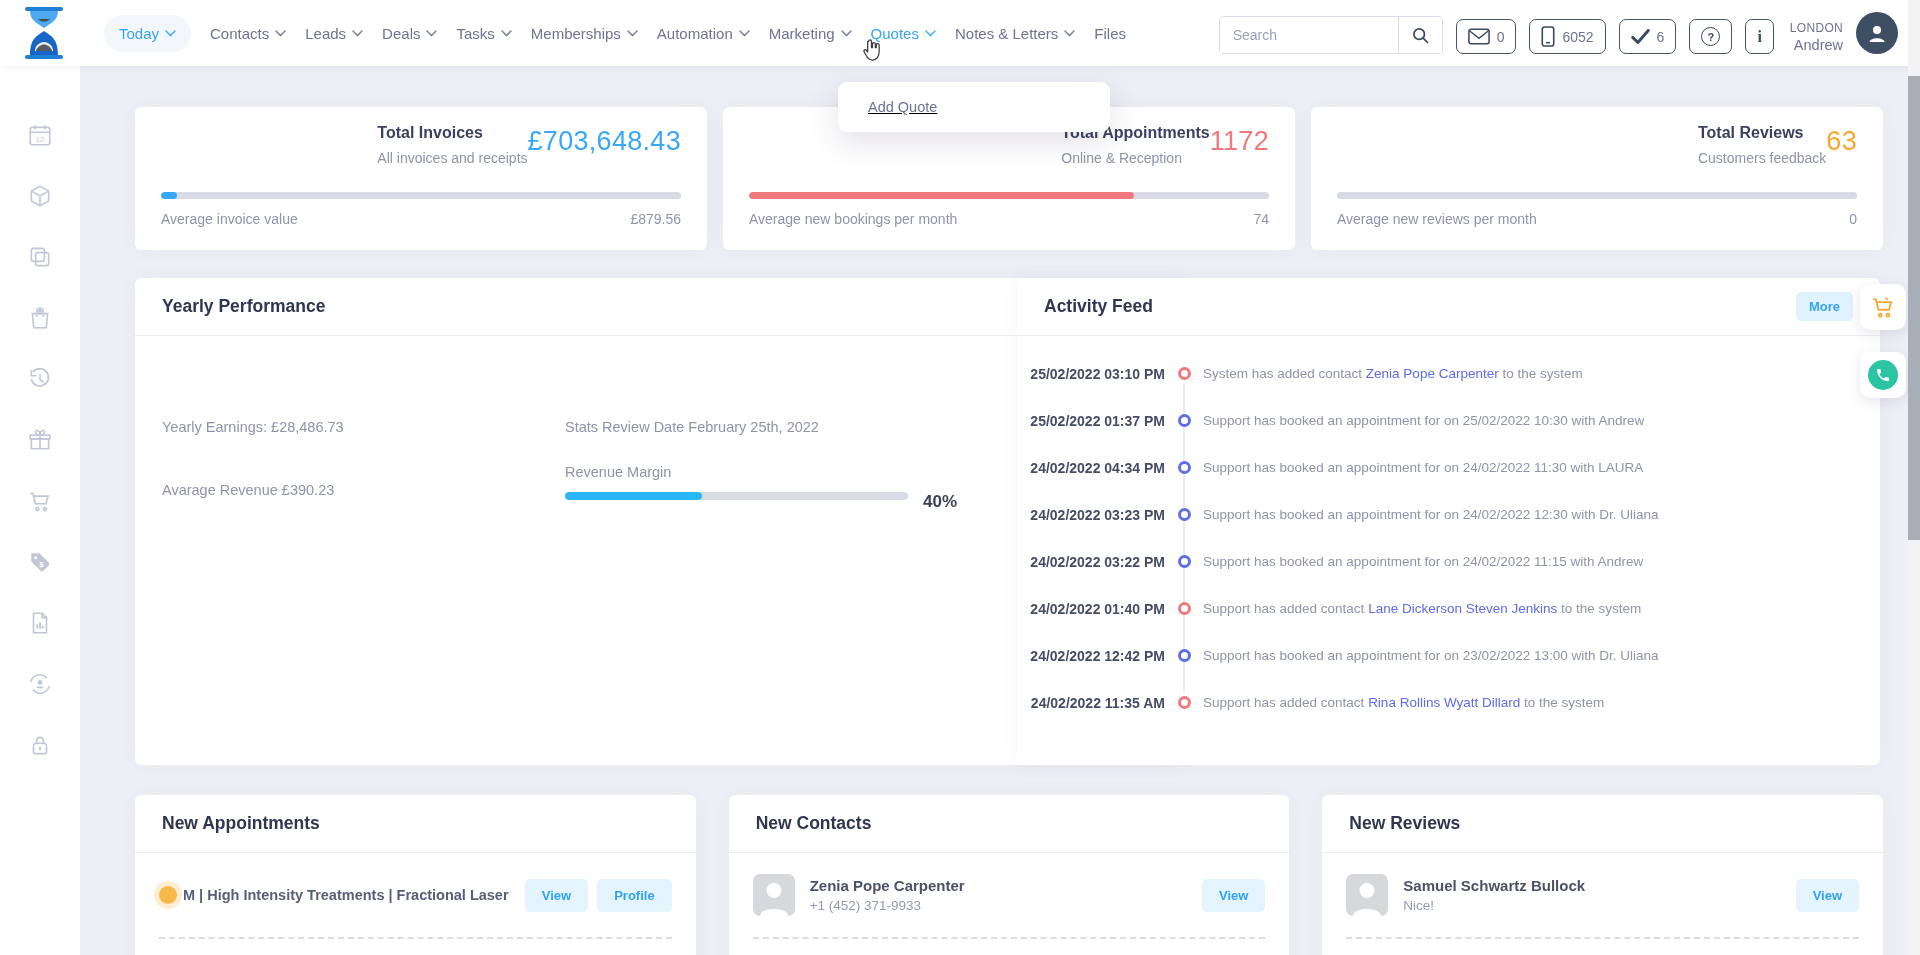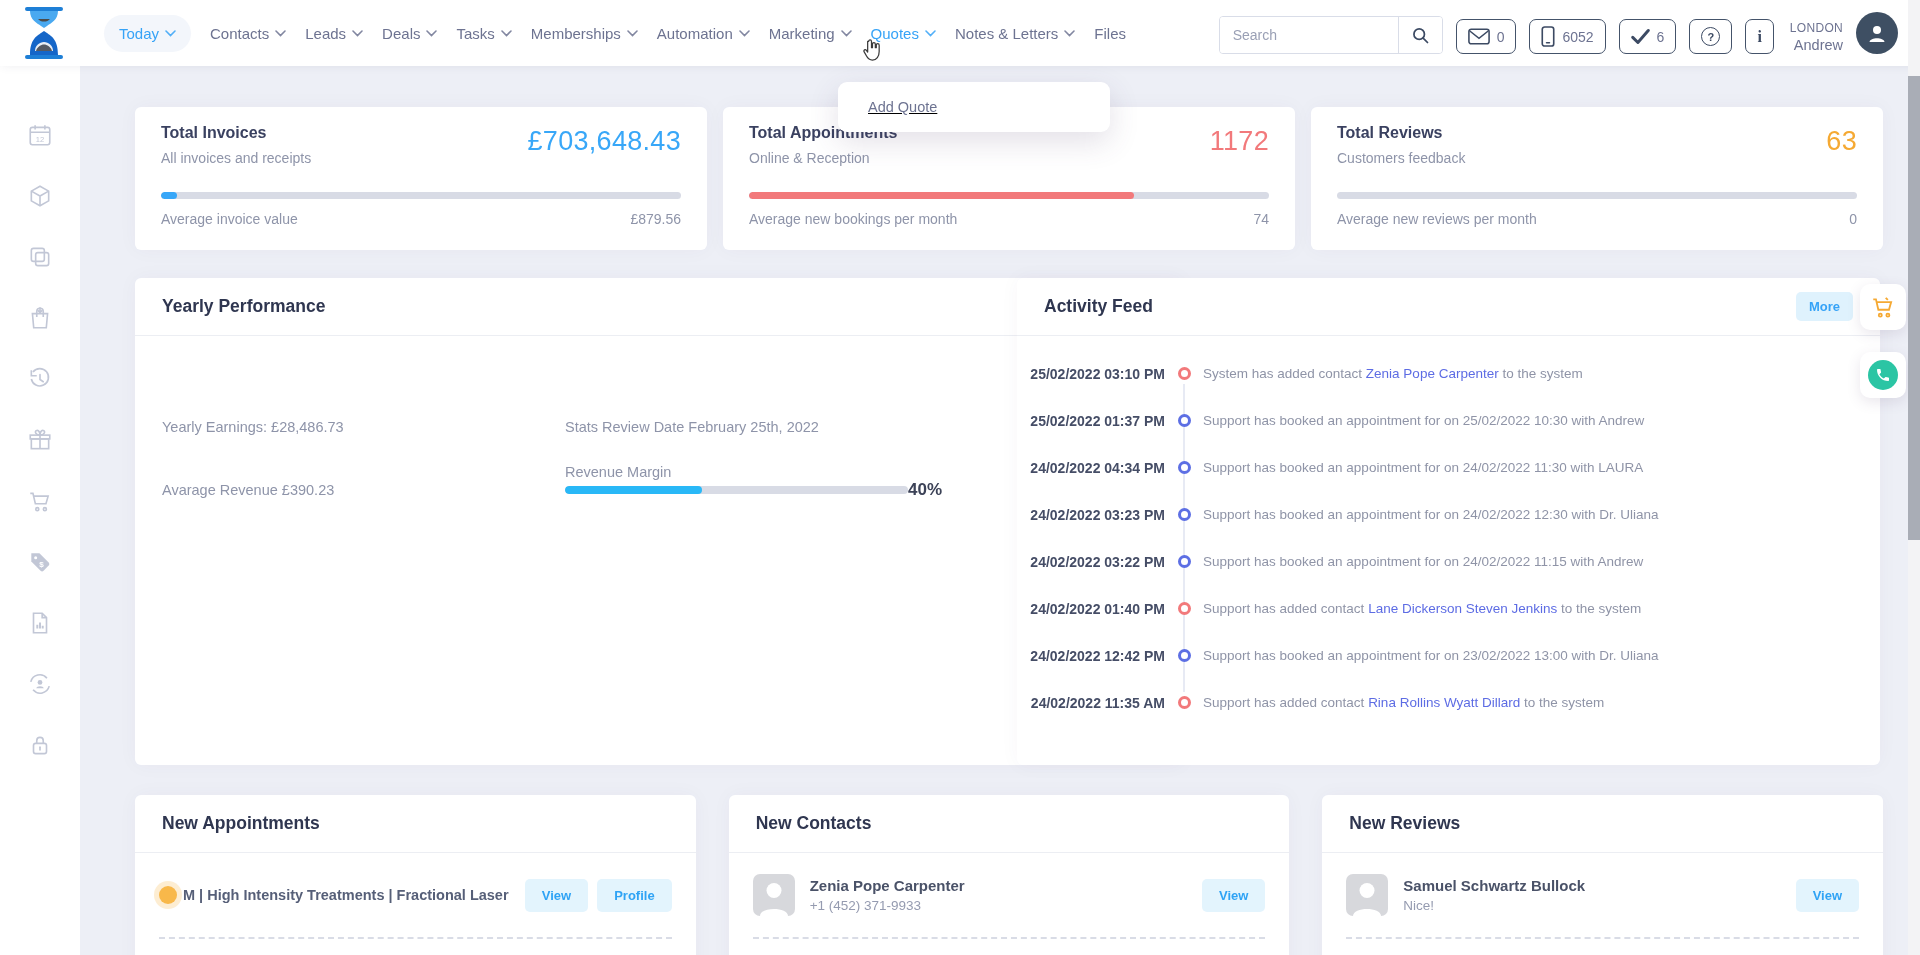--- a/index.html
+++ b/index.html
@@ -39,42 +39,42 @@
 
   
   .sidebar { position:absolute; left:0; top:66px; bottom:0; width:80px; background:#fff; z-index:20;
              display:flex; flex-direction:column; align-items:center; padding-top:56px; gap:35px; }
   .side-ic { width:26px; height:26px; cursor:pointer; color:#c2c7d6; }
 
   
   .stats-row { position:absolute; left:135px; top:107px; width:1748px; display:flex; gap:16px; }
   .stat-card { flex:1; height:143px; background:#fff; border-radius:6px; padding:17px 26px 14px 26px;
                box-shadow:0 0 20px rgba(82,63,105,.04); display:flex; flex-direction:column; }
-  .stat-top { display:flex; justify-content:space-between; }
+  .stat-top { display:flex; justify-content:flex-end; }
   .stat-title { font-size:16px; font-weight:700; color:#3a4160; margin-bottom:8px; }
   .stat-sub { font-size:14px; color:#8e94a9; }
   .stat-value { font-size:27px; font-weight:500; letter-spacing:.3px; margin-top:2px; }
   .stat-bar { height:7px; border-radius:4px; background:#d8dbe5; margin-top:26px; overflow:hidden; }
   .stat-bar-fill { height:100%; border-radius:4px; }
   .stat-foot { display:flex; justify-content:space-between; font-size:14px; color:#8e94a9; margin-top:12px; }
 
   
   .panel { position:absolute; background:#fff; border-radius:6px; box-shadow:0 0 20px rgba(82,63,105,.04); }
   .panel-head { height:58px; border-bottom:1px solid #eceef3; display:flex; align-items:center; padding:0 27px; }
   .panel-title { font-size:17.5px; font-weight:700; color:#2f3650; }
   .more-btn { margin-left:auto; background:#dff2fd; color:#36a3f7; font-size:13px; font-weight:700;
               padding:7px 13px; border-radius:5px; cursor:pointer; border:none; }
 
   .panel-yearly { left:135px; top:278px; width:1048px; height:487px; }
   .yearly-body { position:relative; height:429px; font-size:14.5px; color:#8e94a9; }
   .y-earnings { position:absolute; left:27px; top:83px; }
   .y-avg { position:absolute; left:27px; top:146px; }
   .y-date { position:absolute; left:430px; top:83px; }
   .y-margin-label { position:absolute; left:430px; top:128px; }
-  .y-bar-wrap { position:absolute; left:430px; top:144px; display:flex; align-items:center; }
+  .y-bar-wrap { position:absolute; left:430px; top:156px; display:flex; gap:15px; }
   .y-bar { width:343px; height:8px; border-radius:4px; background:#d8dbe5; overflow:hidden; }
   .y-bar-fill { height:100%; border-radius:4px; }
   .y-pct { font-size:17px; font-weight:700; color:#3c4257; }
 
   .panel-feed { left:1017px; top:278px; width:863px; height:487px; }
   .feed-body { position:relative; padding-top:14px; }
   .feed-line { position:absolute; left:166px; top:48px; height:308px; width:2px; background:#e7eaf4; }
   .feed-row { display:flex; align-items:center; height:47px; position:relative; }
   .feed-time { width:148px; text-align:right; font-size:14px; font-weight:700; color:#454d66; flex:none; }
   .feed-marker-col { width:38px; display:flex; justify-content:center; flex:none; z-index:2; }

